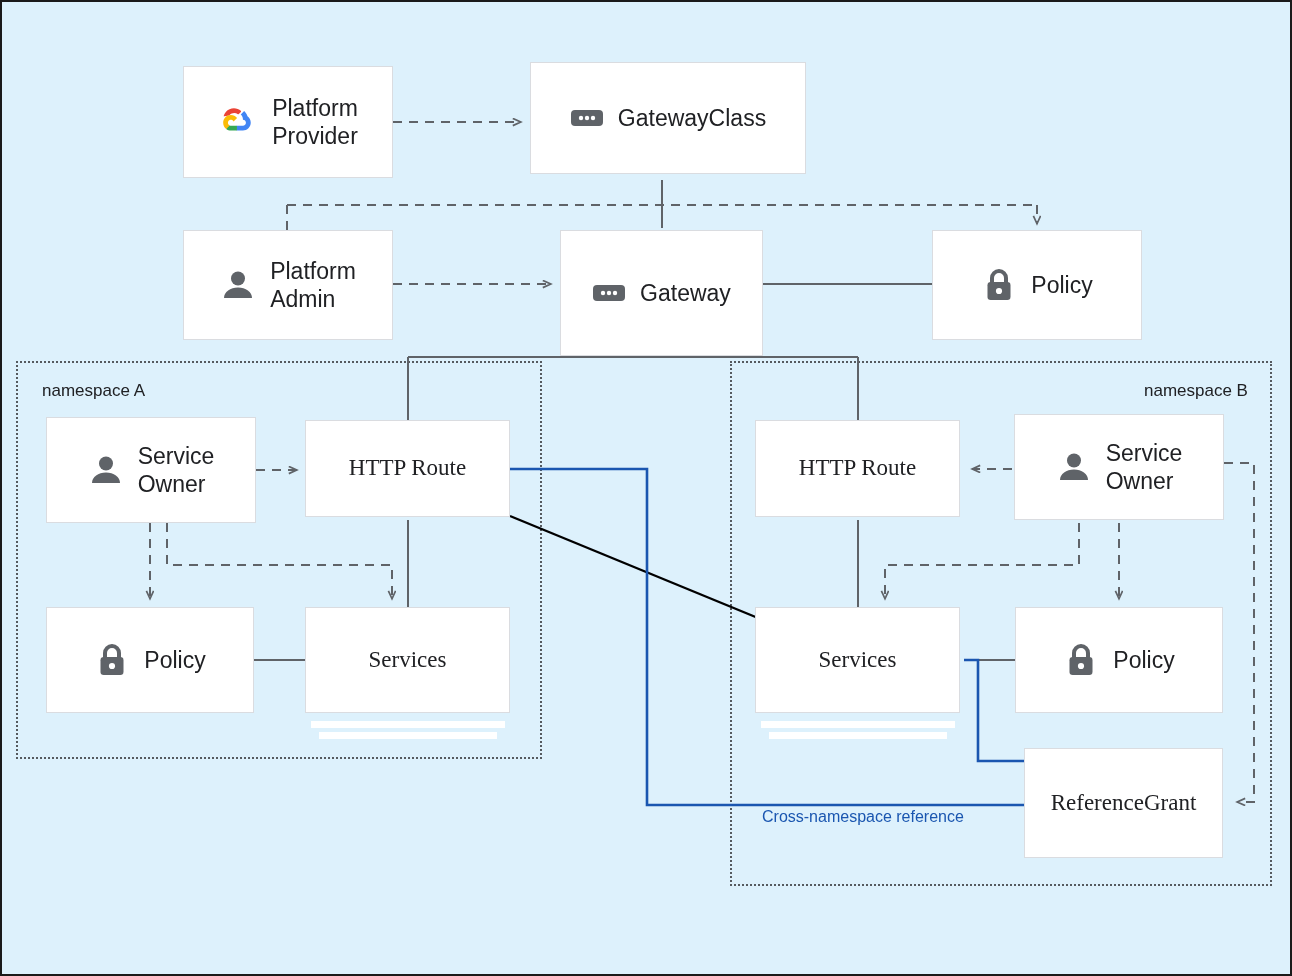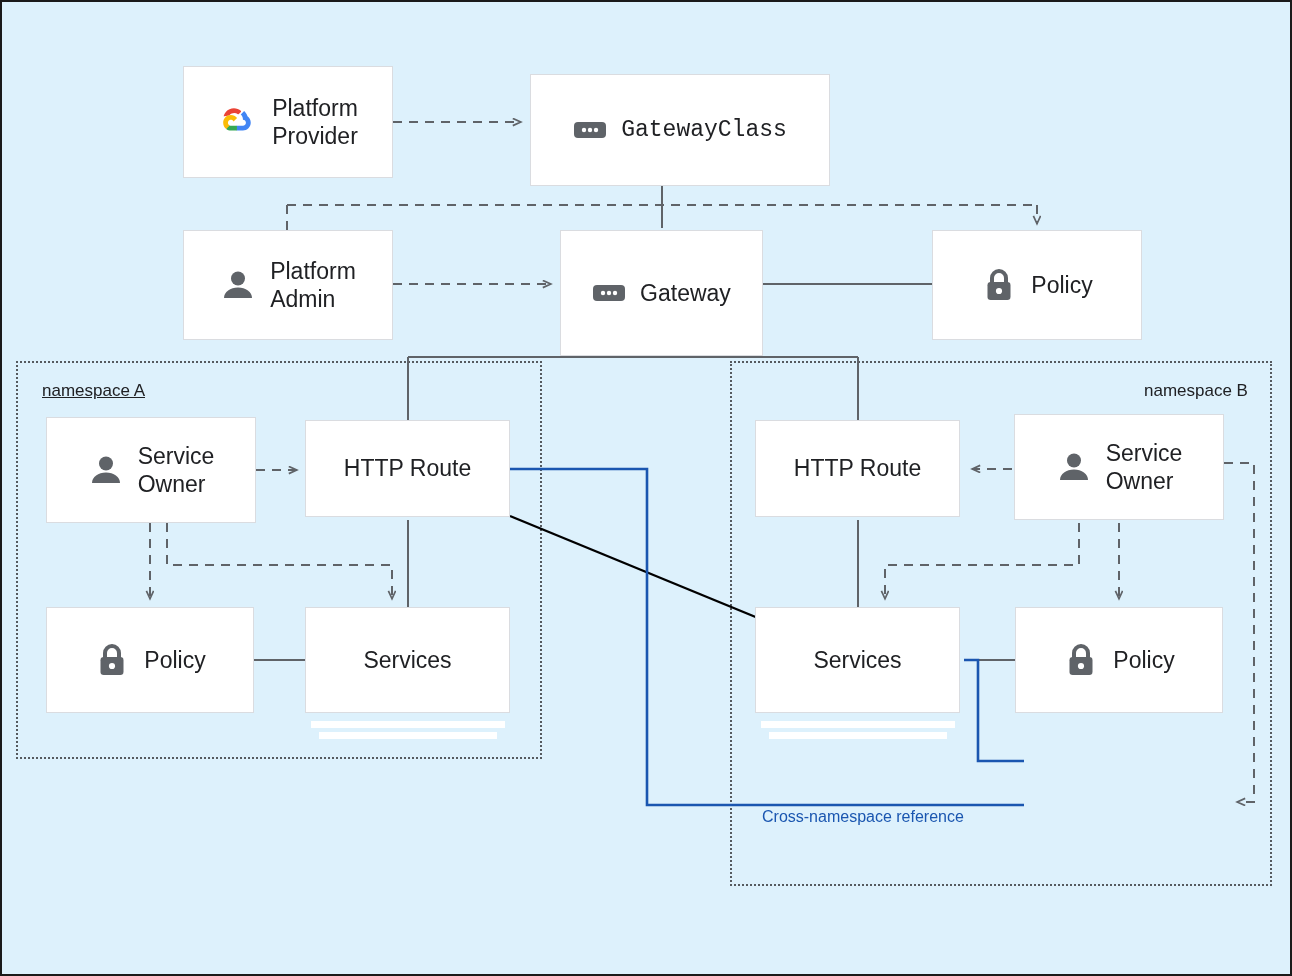--- a/index.html
+++ b/index.html
@@ -49,21 +49,21 @@
     align-items: center;
     gap: 14px;
   }
   .node-label {
     font-size: 23px;
     color: #202124;
     line-height: 1.22;
     white-space: pre-line;
     text-align: left;
   }
-  .node-label.center { text-align: center; }
+  .node-label.center { text-align: center; font-family: Liberation Serif, serif; }
   .stack-bar {
     position: absolute;
     height: 7px;
     background: #ffffff;
     z-index: 4;
   }
   .xref-label {
     position: absolute;
     font-size: 16px;
     color: #1a56b0;
@@ -72,21 +72,21 @@
     text-align: right;
   }
   .icon { flex: 0 0 auto; display: block; }
 </style>
 </head>
 <body>
 
 <div id="canvas">
 
   <div class="ns" style="left:14px; top:359px; width:526px; height:398px;"></div>
-  <div class="ns-label" style="left:40px; top:379px;text-decoration:underline;">namespace A</div>
+  <div class="ns-label" style="left:40px; top:379px;">namespace A</div>
 
   <div class="ns" style="left:728px; top:359px; width:542px; height:525px;"></div>
   <div class="ns-label" style="left:1142px; top:379px;text-align:center;">namespace B</div>
 
   <svg id="wires" viewBox="0 0 1292 976">
     <defs>
       <marker id="ah" markerWidth="11" markerHeight="11" refX="9.2" refY="4.2" orient="auto" markerUnits="userSpaceOnUse">
         <path d="M1,0.6 L9,4.2 L1,7.8" fill="none" stroke="#5f6368" stroke-width="1.7"></path>
       </marker>
     </defs>
@@ -147,21 +147,21 @@
           <path fill="#4285f4" d="M35.4 17.2c-.7-2.5-2.1-4.7-4-6.4l-4.1 4.1c1.7 1.4 2.7 3.5 2.6 5.7v.7c2 0 3.6 1.6 3.6 3.6s-1.6 3.5-3.6 3.5h-7.2l-.7.8v4.3l.7.7h7.2c5.2 0 9.4-4.1 9.4-9.3 0-3.2-1.5-6.1-3.9-7.7z"></path>
           <path fill="#34a853" d="M15.5 34.2h7.2v-5.8h-7.2c-.5 0-1-.1-1.5-.3l-1 .3-2.9 2.9-.3 1c1.6 1.2 3.6 1.9 5.7 1.9z"></path>
           <path fill="#fbbc05" d="M15.5 15.6c-5.2 0-9.4 4.2-9.3 9.4 0 2.9 1.3 5.6 3.6 7.4l4.2-4.2c-1.8-.8-2.6-2.9-1.8-4.7.8-1.8 2.9-2.6 4.7-1.8.8.4 1.4 1 1.8 1.8l4.2-4.2c-1.8-2.3-4.5-3.7-7.4-3.7z"></path>
         </svg>
       </span>
       <span class="node-label">Platform
 Provider</span>
     </div>
   </div>
 
-  <div class="node" style="left:528px; top:72px; width:300px; height:112px;font-family:Liberation Mono, monospace;">
+  <div class="node" style="left:528px; top:60px; width:276px; height:112px;">
     <div class="node-inner">
       <span>
         <svg class="icon" width="34" height="24" viewBox="0 0 34 24">
           <rect x="1" y="4" width="32" height="16" rx="4" fill="#5f6368"></rect>
           <circle cx="11" cy="12" r="2.2" fill="#fff"></circle>
           <circle cx="17" cy="12" r="2.2" fill="#fff"></circle>
           <circle cx="23" cy="12" r="2.2" fill="#fff"></circle>
         </svg>
       </span>
       <span class="node-label">GatewayClass</span>
@@ -273,16 +273,19 @@
         <svg class="icon" width="36" height="38" viewBox="0 0 36 38">
           <path d="M11 17V12a7 7 0 0 1 14 0v5" fill="none" stroke="#5f6368" stroke-width="4"></path>
           <rect x="6.5" y="16" width="23" height="18" rx="3.2" fill="#5f6368"></rect>
           <circle cx="18" cy="25" r="3.1" fill="#fff"></circle>
         </svg>
       </span>
       <span class="node-label">Policy</span>
     </div>
   </div>
 
+  <div class="node" style="left:1022px; top:746px; width:199px; height:110px;">
+    <span class="node-label center">ReferenceGrant</span>
+  </div>
 
   <div class="xref-label" style="left:760px; top:806px;">Cross-namespace reference</div>
 
 </div>
 
 </body></html>

